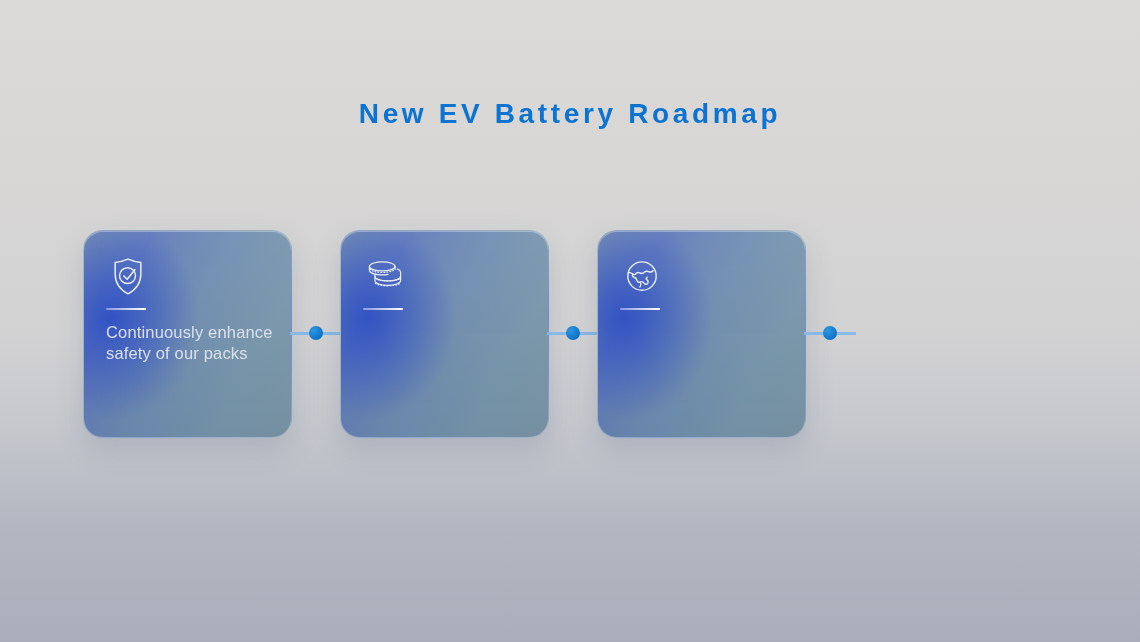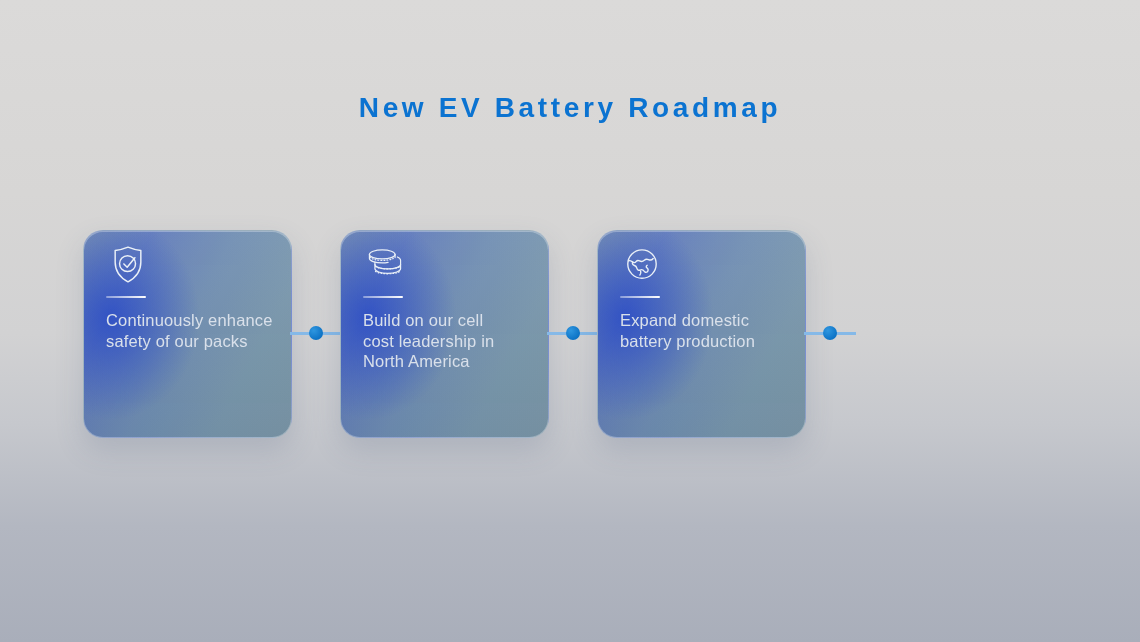--- a/index.html
+++ b/index.html
@@ -10,41 +10,41 @@
   }
   .stage {
     position: relative;
     width: 1140px; height: 642px;
     background: linear-gradient(180deg,
       #dbdad9 0%, #d7d6d5 30%, #d2d2d3 52%,
       #c6c8cd 66%, #b3b7c1 82%, #a9aeba 100%);
   }
   .title {
     position: absolute;
-    top: 92px; left: 0;
+    top: 98px; left: 0;
     width: 100%;
     margin: 0;
     text-align: center;
     font-size: 28px;
     font-weight: 700;
     letter-spacing: 0.13em;
     color: #0b73d1;
   }
   .cards-row {
     position: absolute;
     left: 83px; top: 230px;
     display: flex;
     align-items: stretch;
   }
   .card {
     position: relative;
     width: 209px; height: 208px;
     border-radius: 20px;
     box-sizing: border-box;
-    padding: 12px 18px 0 22px;
+    padding: 24px 18px 0 22px;
     background:
       radial-gradient(130px 150px at 13% 42%, rgba(40, 74, 198, 0.82), rgba(40, 74, 198, 0) 68%),
       linear-gradient(180deg, rgba(255,255,255,0.07), rgba(20,40,60,0.06)),
       linear-gradient(118deg, #6d87ae 0%, #5e79ba 22%, #6e8cb1 48%, #7896ab 75%, #7b96a7 100%);
     border: 1px solid rgba(255,255,255,0.28);
     box-shadow:
       inset 0 1px 0 rgba(255,255,255,0.30),
       0 12px 28px rgba(70, 90, 120, 0.18);
   }
   .icon {
@@ -120,42 +120,37 @@
           <path d="M7 12.5v4.3c0 2.7 6.3 4.9 14 4.9 2.3 0 4.5-.2 6.4-.6"></path>
           <path d="M35 12.5v3.4"></path>
           <path d="M7.6 15.4c1.2 2 6.8 3.6 13.4 3.6 5 0 9.4-.9 12-2.2" stroke-dasharray="1 2.2"></path>
           <path d="M37.5 15.2c2.2 1 3.5 2.2 3.5 3.6v4.6c0 2.7-6.3 4.9-14 4.9s-14-2.2-14-4.9v-2.3"></path>
           <path d="M13.6 25.7c2.5 1.6 7.5 2.6 13.4 2.6 5.9 0 10.9-1 13.4-2.6" stroke-dasharray="1 2.2"></path>
           <path d="M41 23.4v4.8c0 2.7-6.3 4.9-14 4.9s-14-2.2-14-4.9v-4.8"></path>
           <path d="M13.6 31c2.5 1.6 7.5 2.6 13.4 2.6 5.9 0 10.9-1 13.4-2.6" stroke-dasharray="1 2.2"></path>
         </svg>
       </span>
       <div class="underline"></div>
-      <p class="card-text">Build on our cell
-cost leadership in
-North America</p>
     </div>
 
     <div class="connector">
       <div class="connector-line"></div>
       <div class="connector-dot"></div>
     </div>
 
     <div class="card">
       <span class="icon">
         <svg viewBox="0 0 48 48" fill="none" stroke="#eaf0f7" stroke-width="1.5" stroke-linecap="round" stroke-linejoin="round">
           <circle cx="24" cy="23" r="15.5"></circle>
           <path d="M9.3 19.5c1.6-.8 3.2.4 4.6 1.3 1.2.8 2.8.6 3.6-.5.9-1.2 2.6-1.5 3.9-.8 1.6.9 3.8.5 5.1-.7 1.2-1.1 3-1.4 4.5-.7 1.7.8 4 .3 5.2-1.2"></path>
           <path d="M13.9 20.8c-.9 1.3-.1 3 1.4 3.5 1.7.5 2.9 1.9 3.3 3.6.4 1.6 2 2.3 3.4 1.6 1.5-.8 3.4-.3 4.1 1.1.7 1.5 2.6 1.8 3.8.7 1.3-1.3.9-3.2-.5-4.1-1.1-.7-1-2.3.2-2.9"></path>
           <path d="M22.5 30.8c.5 1.4.2 3-.8 4.1"></path>
         </svg>
       </span>
       <div class="underline"></div>
-      <p class="card-text">Expand domestic
-battery production</p>
     </div>
 
     <div class="connector">
       <div class="connector-line"></div>
       <div class="connector-dot"></div>
     </div>
 
 
   </div>
 </div>

